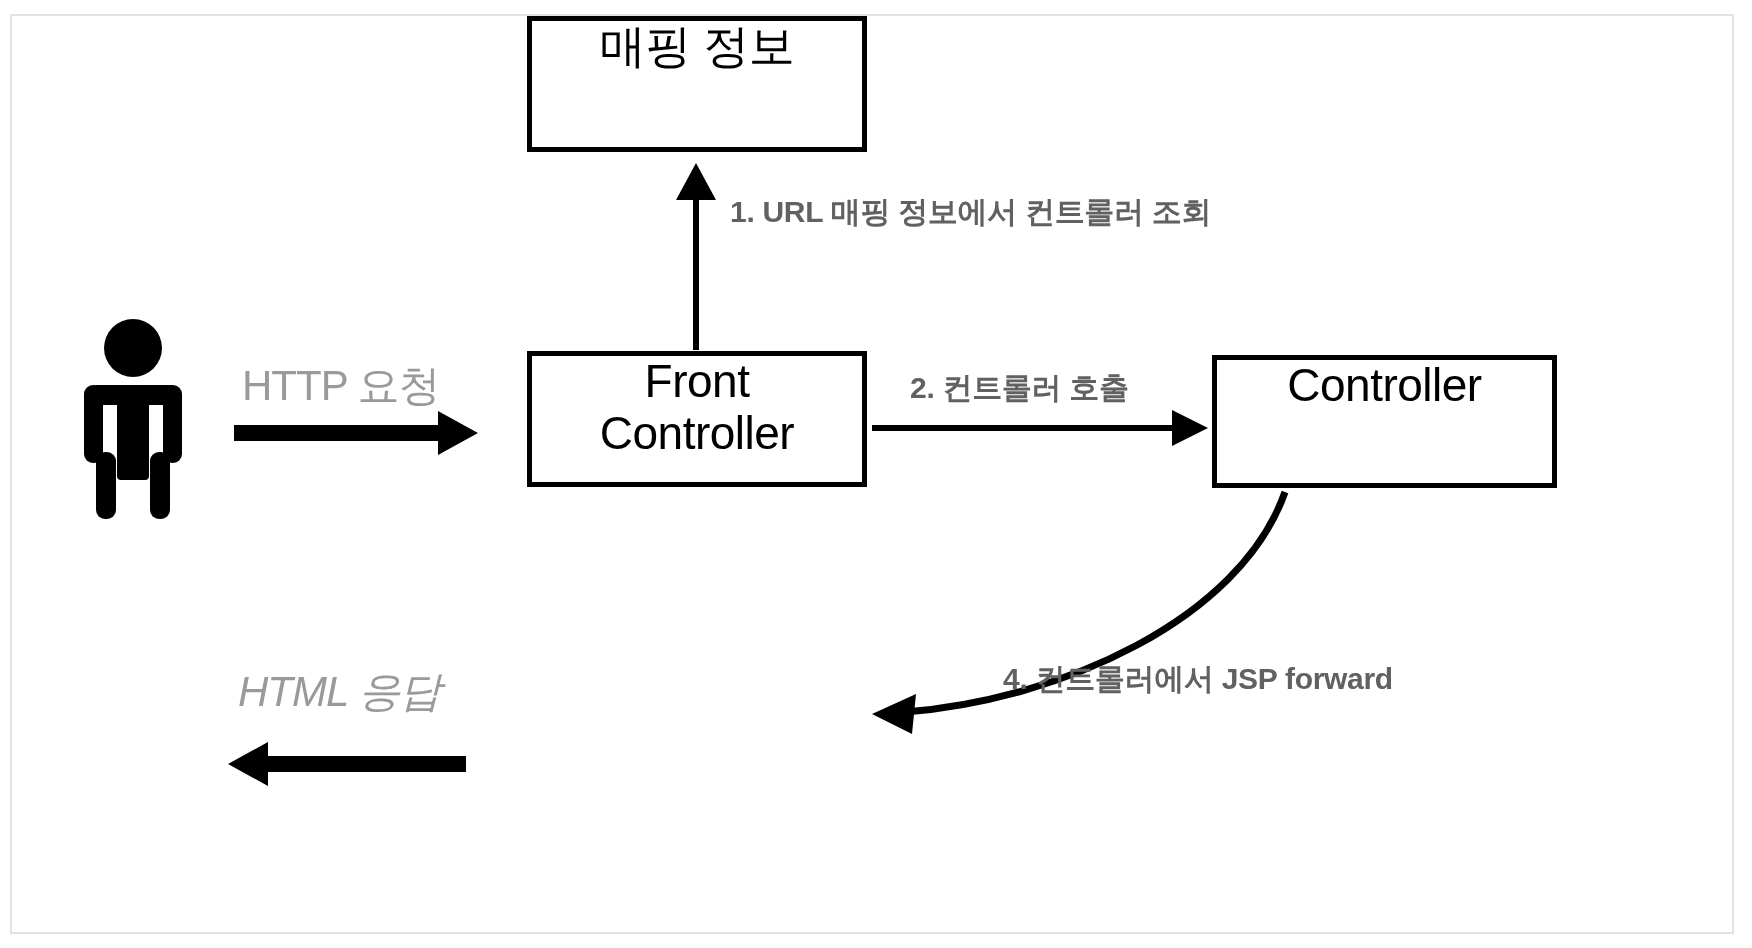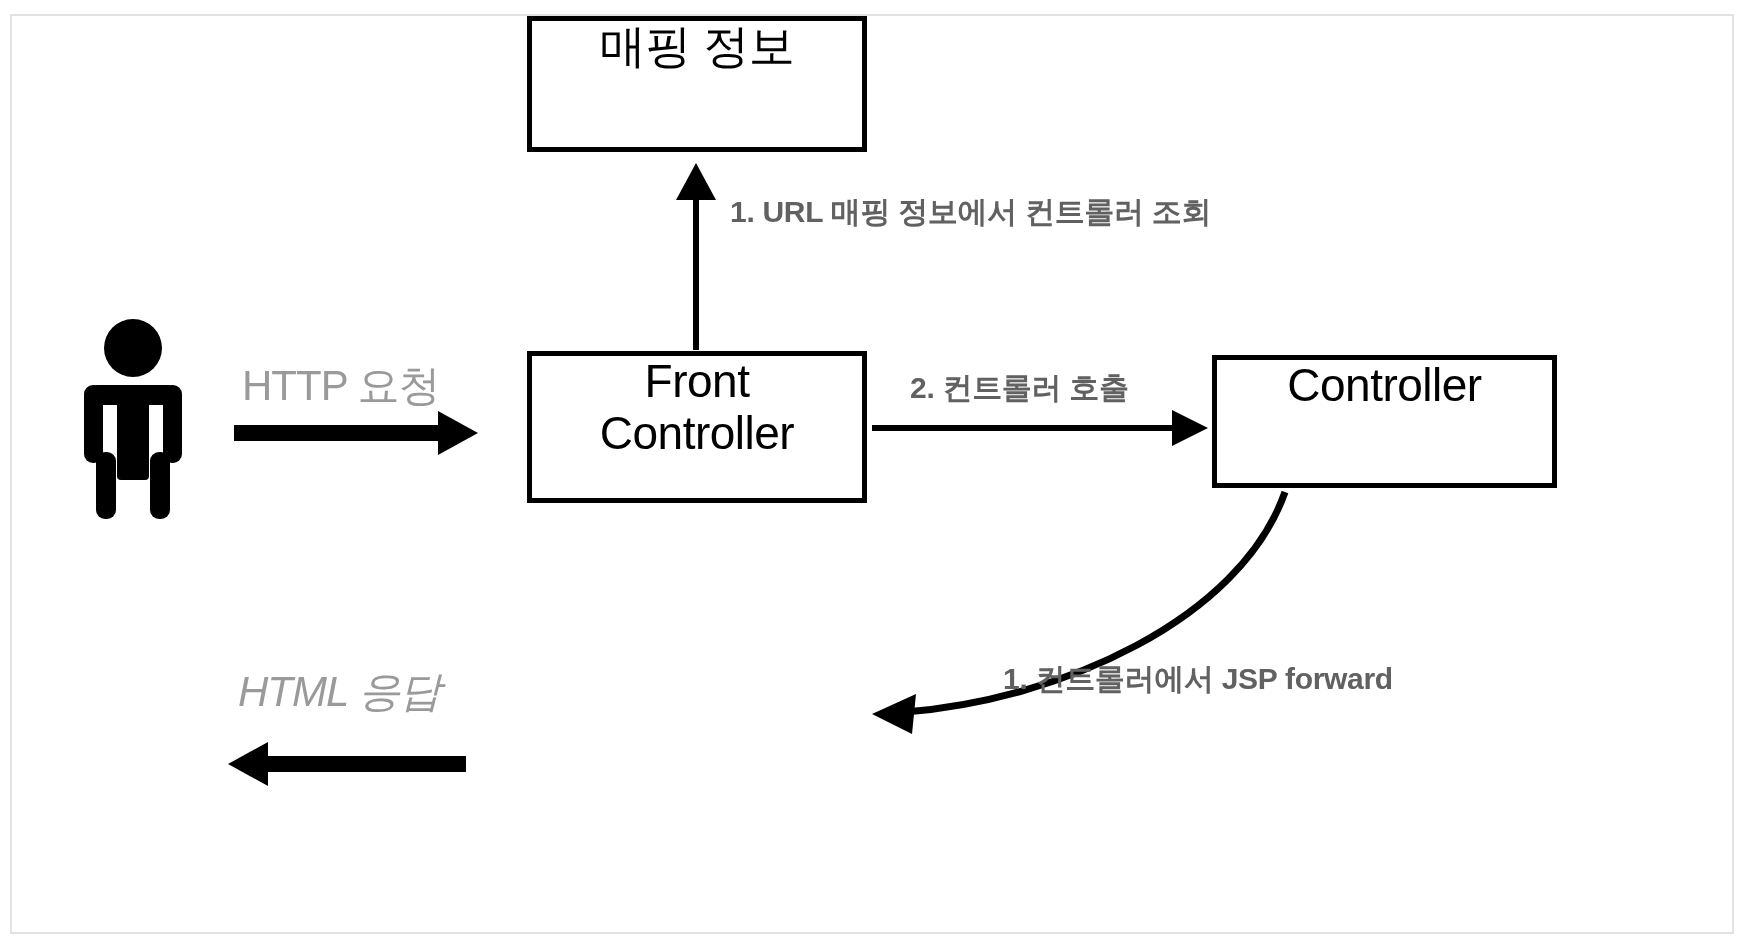--- a/index.html
+++ b/index.html
@@ -36,21 +36,21 @@
   .node .label{
     line-height:1.12;
     white-space:pre-line;
   }
   
   #node-mapping{
     left:527px;top:16px;width:340px;height:136px;
     font-size:46px;
   }
   #node-front-controller{
-    left:527px;top:351px;width:340px;height:152px;
+    left:527px;top:351px;width:340px;height:136px;
     font-size:46px;
   }
   #node-controller{
     left:1212px;top:355px;width:345px;height:133px;
     font-size:46px;
   }
   #node-jsp{
     left:527px;top:690px;width:340px;height:140px;
     font-size:46px;
   }
@@ -143,20 +143,20 @@
 
   <div class="node" id="node-controller">
     <span class="label">Controller</span>
   </div>
 
 
   <div class="steplabel" id="label-step1">1. URL 매핑 정보에서 컨트롤러 조회</div>
 
   <div class="steplabel" id="label-step2">2. 컨트롤러 호출</div>
 
-  <div class="steplabel" id="label-step3">1. 컨트롤러에서 JSP forward</div>
+  <div class="steplabel" id="label-step3">4. 컨트롤러에서 JSP forward</div>
 
   <div class="greylabel" id="label-http-request">HTTP 요청</div>
 
   <div class="greylabel" id="label-html-response">HTML 응답</div>
 
 
 </div>
 
 </body></html>

